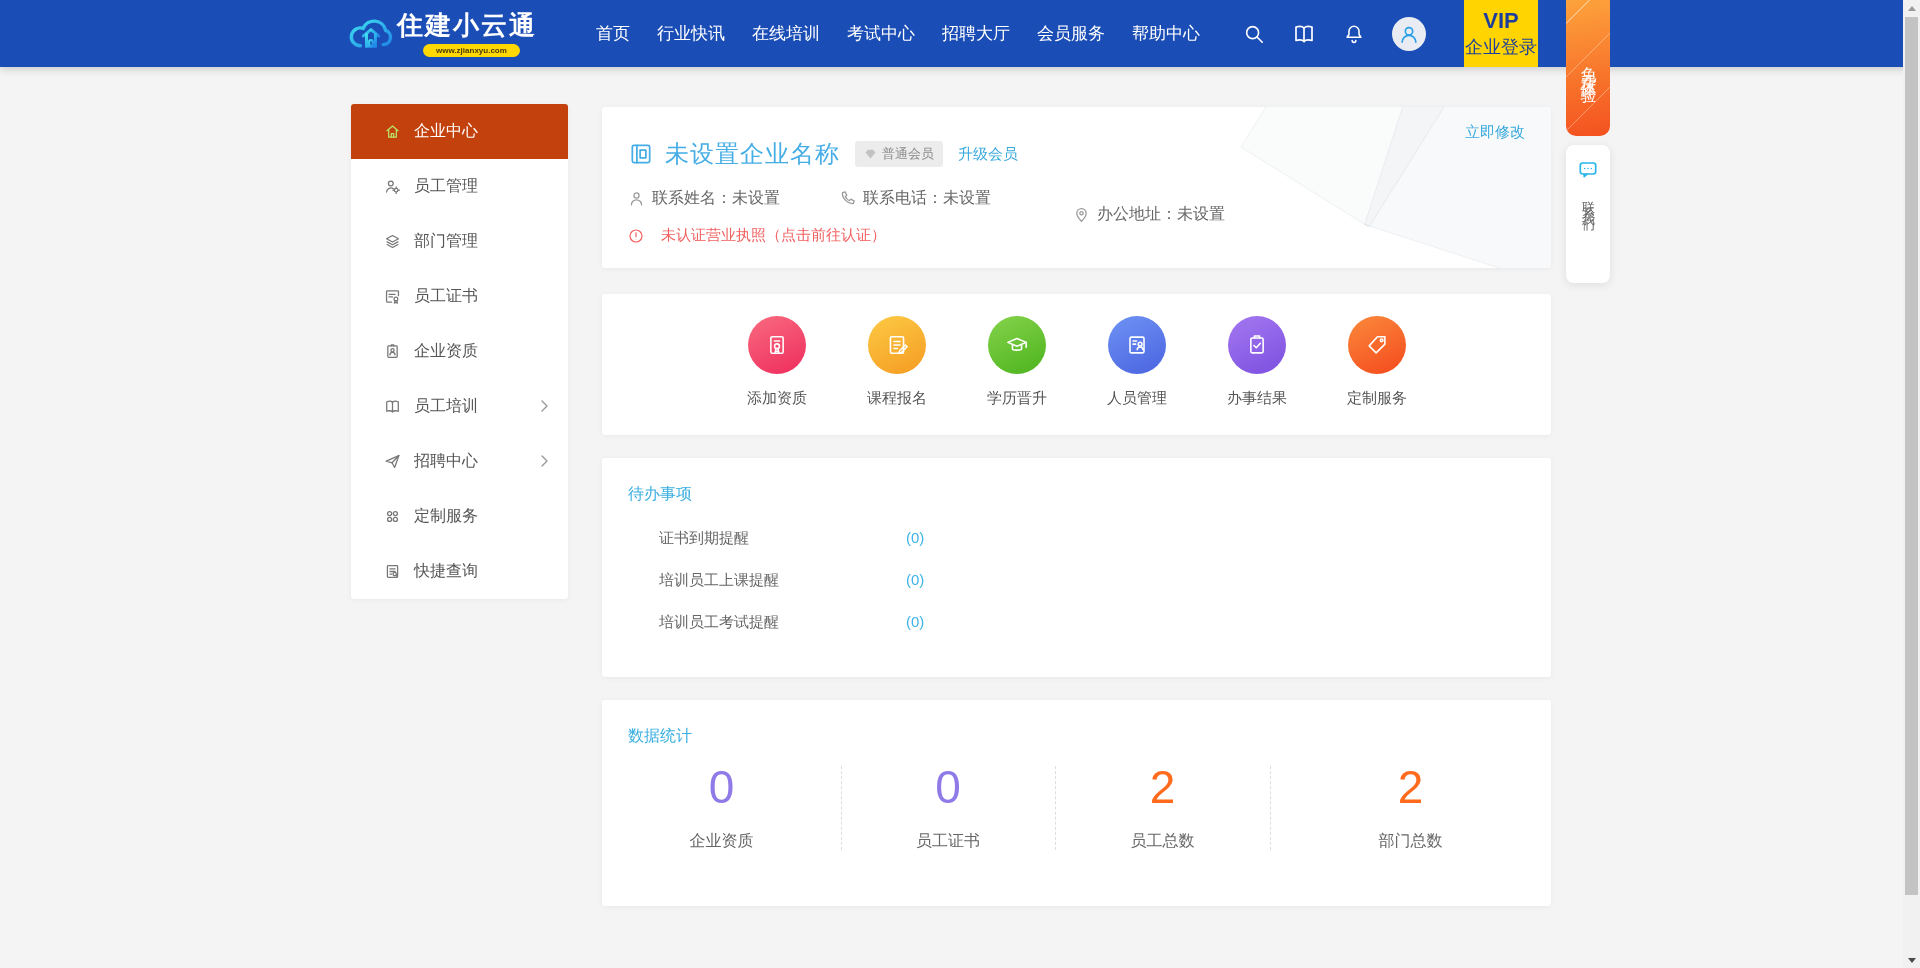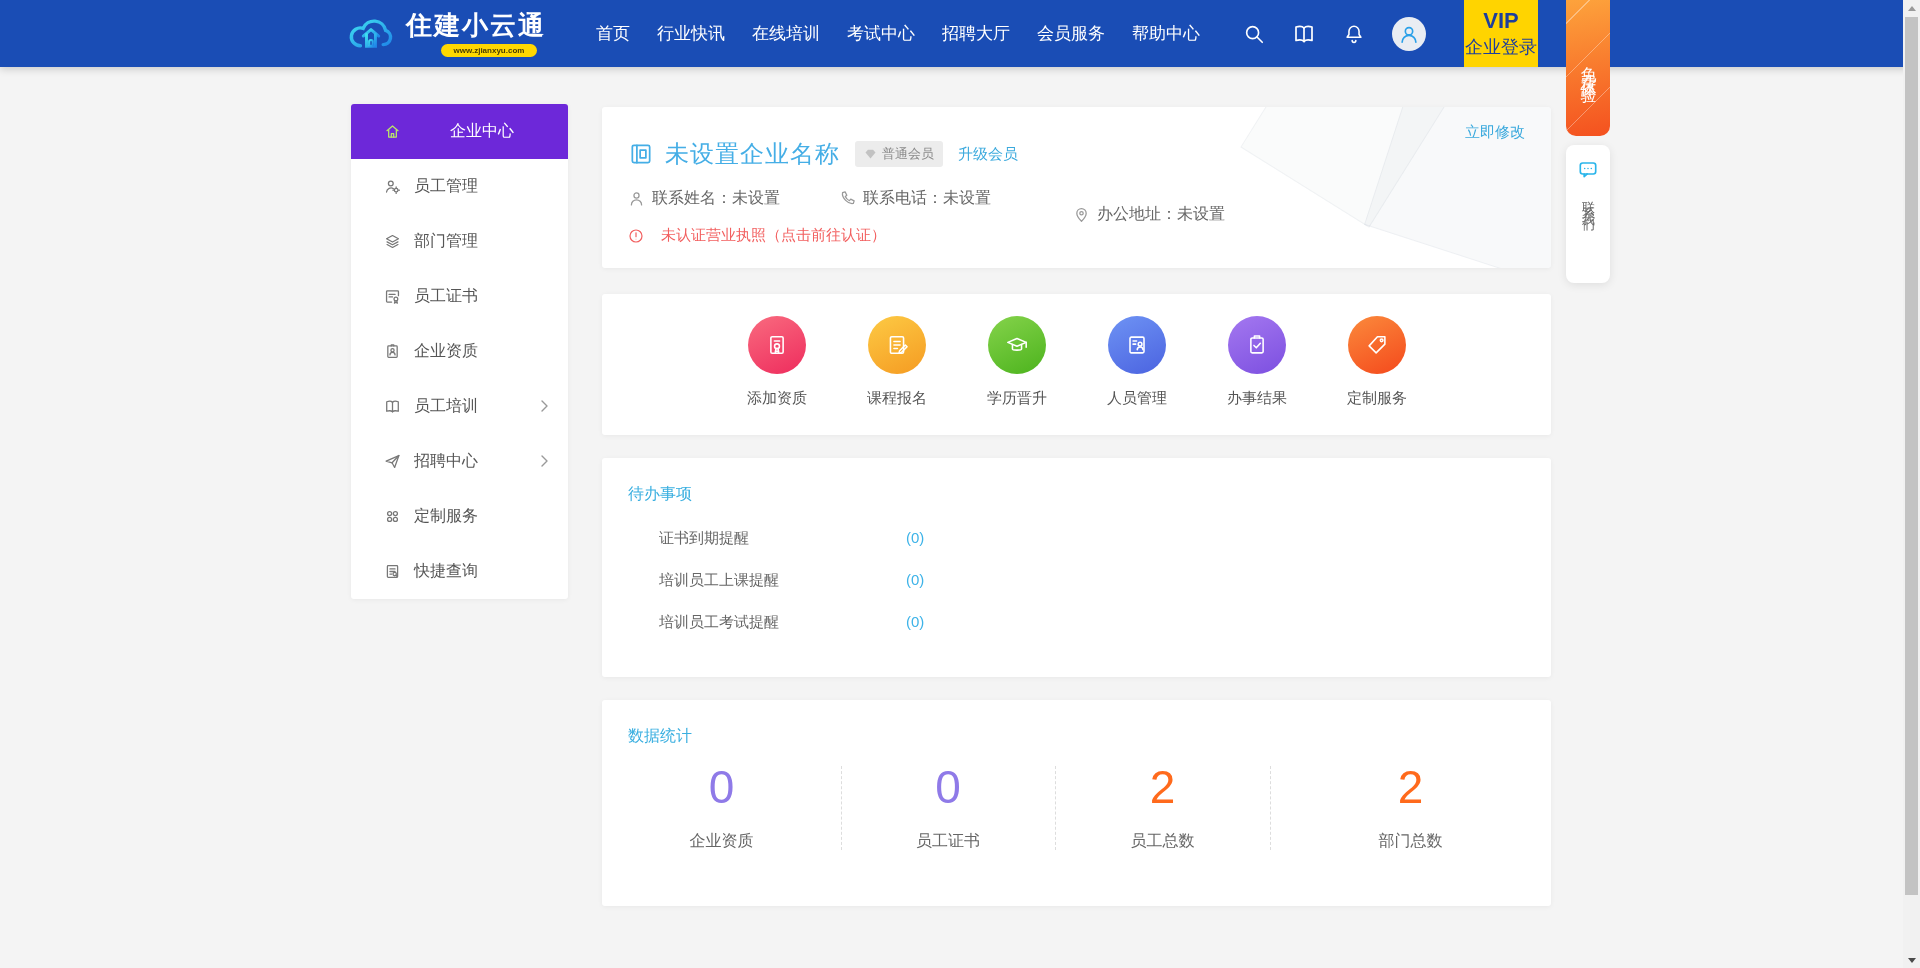--- a/index.html
+++ b/index.html
@@ -2,21 +2,21 @@
 <html><head>
 <meta charset="utf-8">
 <style>
   html,body{margin:0;padding:0;overflow:hidden;}
   body{width:1920px;height:968px;background:#f4f4f4;font-family:"Liberation Sans","DejaVu Sans",sans-serif;position:relative;}
   svg{display:block;}
 
   
   .header{position:absolute;left:0;top:0;width:1920px;height:67px;background:#1a4db5;box-shadow:0 2px 8px rgba(0,0,0,.18);z-index:40;}
   .logo{position:absolute;left:345px;top:7px;display:flex;align-items:flex-start;cursor:pointer;}
-  .logo-txt{margin-left:9px;padding-top:4px;text-align:center;}
+  .logo-txt{padding-top:4px;}
   .brand-name{color:#fff;font-size:26px;font-weight:bold;letter-spacing:2px;line-height:28px;}
   .brand-pill{display:inline-block;margin-left:26px;margin-top:1px;background:#ffd800;color:#4a3c00;font-size:8px;font-weight:bold;padding:2px 13px;border-radius:8px;line-height:9px;}
   .nav{position:absolute;left:596px;top:0;height:67px;display:flex;align-items:center;gap:27px;}
   .nav-item{color:#fff;font-size:17px;cursor:pointer;white-space:nowrap;}
   .hicons{position:absolute;left:1243px;top:0;height:67px;display:flex;align-items:center;gap:27px;color:#fff;}
   .hicon{cursor:pointer;}
   .avatar{width:34px;height:34px;border-radius:50%;background:#e9edf3;display:flex;align-items:center;justify-content:center;color:#2aa0e8;cursor:pointer;overflow:hidden;}
   .vip{position:absolute;left:1464px;top:0;width:74px;height:67px;background:#ffd400;display:flex;flex-direction:column;align-items:center;justify-content:center;cursor:pointer;}
   .vip1{color:#1d3e9c;font-size:22px;font-weight:bold;line-height:24px;}
   .vip2{color:#1d3e9c;font-size:18px;margin-top:2px;}
@@ -26,21 +26,21 @@
     background:repeating-linear-gradient(135deg,rgba(255,255,255,0) 0 16px,rgba(255,255,255,.35) 16px 17px,rgba(255,255,255,0) 17px 38px),linear-gradient(170deg,#fda33c,#f4511f);
     display:flex;align-items:center;justify-content:center;}
   .ribbon-txt{writing-mode:vertical-lr;text-orientation:upright;color:#fff;font-size:16px;letter-spacing:7px;}
   .contact-float{position:absolute;left:1566px;top:145px;width:44px;height:138px;background:#fff;border-radius:8px;box-shadow:0 2px 10px rgba(0,0,0,.09);z-index:60;cursor:pointer;display:flex;flex-direction:column;align-items:center;padding-top:13px;box-sizing:border-box;}
   .contact-txt{writing-mode:vertical-lr;text-orientation:upright;color:#666;font-size:13px;letter-spacing:6px;margin-top:10px;}
 
   
   .sidebar{position:absolute;left:351px;top:104px;width:217px;background:#fff;border-radius:3px;box-shadow:0 1px 5px rgba(0,0,0,.05);overflow:hidden;}
   .side-item{height:55px;display:flex;align-items:center;padding-left:33px;position:relative;cursor:pointer;color:#555;font-size:16px;}
   .side-item .sicon{width:17px;height:17px;margin-right:13px;color:#777;flex:none;}
-  .side-item.active{background:#6d28d9;color:#fff;gap:36px;}
+  .side-item.active{background:#c2410c;color:#fff;}
   .side-item.active .sicon{color:#b8e669;}
   .chev{position:absolute;right:20px;top:21px;color:#999;}
 
   
   .card{position:absolute;left:602px;width:949px;background:#fff;border-radius:3px;box-shadow:0 1px 5px rgba(0,0,0,.05);box-sizing:border-box;}
   .card-company{top:107px;height:161px;overflow:hidden;}
   .cube{position:absolute;border:1px solid rgba(120,130,150,.07);background:rgba(120,130,150,.035);}
   .cube1{width:150px;height:150px;right:130px;top:-60px;transform:rotate(32deg);}
   .cube2{width:190px;height:190px;right:-30px;top:-40px;transform:rotate(18deg);background:rgba(120,130,150,.05);}
   .edit-link{position:absolute;right:26px;top:16px;color:#3aa9dd;font-size:15px;cursor:pointer;}

